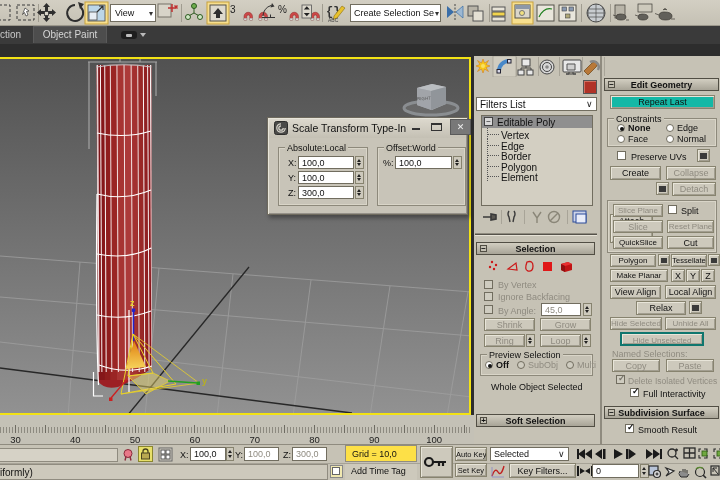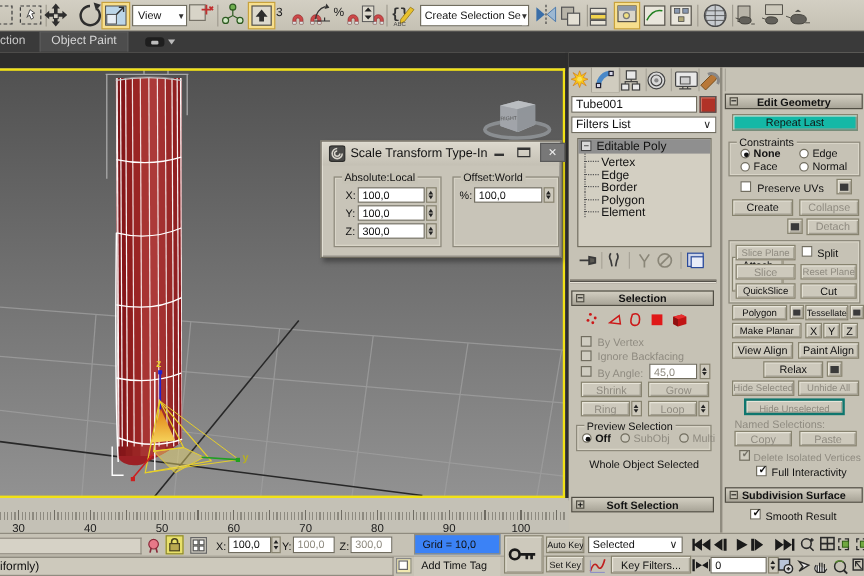--- a/index.html
+++ b/index.html
@@ -293,21 +293,20 @@
 <path d="M95,16 v2 h-3 h10 h-3 v-2" stroke="#444" fill="none"></path>
 <path d="M110,15 l8,-8 q3,-3 5,-1 q2,2 -1,5 l-8,8 z" fill="#b87838" stroke="#6a4416" stroke-width="0.7"></path>
 <path d="M116,6 q4,-2 7,1 q3,3 1,7" stroke="#888" stroke-width="2.5" fill="none"></path>
 </g>
 <line x1="42.5" y1="1" x2="42.5" y2="20" stroke="#a8a498"></line>
 <line x1="64.5" y1="1" x2="64.5" y2="20" stroke="#a8a498"></line>
 <line x1="85.5" y1="1" x2="85.5" y2="20" stroke="#a8a498"></line>
 <line x1="108.5" y1="1" x2="108.5" y2="20" stroke="#a8a498"></line>
 <line x1="130.5" y1="1" x2="130.5" y2="20" stroke="#a8a498"></line>
 </svg>
-<div style="position:absolute;left:476px;top:80px;width:105px;height:14px;background:#fff;border:1px solid #716d5f;color:#111;font-size:10px;line-height:13px;padding-left:3px;white-space:nowrap;overflow:hidden;">Tube001</div>
     <div style="position:absolute;left:583px;top:80px;width:14px;height:14px;background:#b03227;border:1px solid #555;box-shadow:inset 1px 1px 0 #d07060;"></div>
     <div style="position:absolute;left:476px;top:97px;width:121px;height:14px;background:#fff;border:1px solid #716d5f;color:#111;font-size:10px;line-height:13px;padding-left:3px;white-space:nowrap;overflow:hidden;">Filters List</div>
     <div style="position:absolute;left:586px;top:99px;color:#222;font-size:9px;">∨</div>
     <div style="position:absolute;left:481px;top:115px;width:112px;height:91px;background:#d3cfc2;border:1px solid #716d5f;"></div>
     <div style="position:absolute;left:482px;top:116px;width:110px;height:12px;background:#8f8f8f;"></div>
     <div style="position:absolute;left:484px;top:117px;width:9px;height:9px;background:#d8d8d8;border:1px solid #444;font-size:8px;line-height:7px;text-align:center;color:#111;">−</div>
     <div style="position:absolute;left:497px;top:117px;color:#111;font-size:10px;font-weight:normal;white-space:nowrap;">Editable Poly</div>
     <div style="position:absolute;left:487px;top:134px;width:12px;height:1px;border-top:1px dotted #555;"></div>
     <div style="position:absolute;left:487px;top:128px;width:1px;height:11px;border-left:1px dotted #555;"></div>
     <div style="position:absolute;left:501px;top:130.0px;color:#111;font-size:10px;font-weight:normal;white-space:nowrap;">Vertex</div>
@@ -427,21 +426,21 @@
     <div style="position:absolute;left:667px;top:236px;width:47px;height:13px;background:#cdc9bc;border:1px solid #87836f;box-shadow:inset 1px 1px 0 #e8e5d9,inset -1px -1px 0 #a29e90;color:#111;font-size:9px;font-weight:normal;text-align:center;line-height:12px;white-space:nowrap;overflow:hidden;">Cut</div>
     <div style="position:absolute;left:610px;top:254px;width:46px;height:13px;background:#cdc9bc;border:1px solid #87836f;box-shadow:inset 1px 1px 0 #e8e5d9,inset -1px -1px 0 #a29e90;color:#111;font-size:8px;font-weight:normal;text-align:center;line-height:12px;white-space:nowrap;overflow:hidden;">Polygon</div>
     <div style="position:absolute;left:658px;top:254px;width:12px;height:12px;background:#cdc9bc;border:1px solid #87836f;box-shadow:inset 1px 1px 0 #e8e5d9,inset -1px -1px 0 #a29e90;color:#111;font-size:9px;font-weight:normal;text-align:center;line-height:11px;white-space:nowrap;overflow:hidden;"><span style="display:inline-block;width:6px;height:5px;background:#3a3a3a;margin-top:3px;"></span></div>
     <div style="position:absolute;left:671px;top:254px;width:36px;height:13px;background:#cdc9bc;border:1px solid #87836f;box-shadow:inset 1px 1px 0 #e8e5d9,inset -1px -1px 0 #a29e90;color:#111;font-size:7.5px;font-weight:normal;text-align:center;line-height:12px;white-space:nowrap;overflow:hidden;">Tessellate</div>
     <div style="position:absolute;left:708px;top:254px;width:12px;height:12px;background:#cdc9bc;border:1px solid #87836f;box-shadow:inset 1px 1px 0 #e8e5d9,inset -1px -1px 0 #a29e90;color:#111;font-size:9px;font-weight:normal;text-align:center;line-height:11px;white-space:nowrap;overflow:hidden;"><span style="display:inline-block;width:6px;height:5px;background:#3a3a3a;margin-top:3px;"></span></div>
     <div style="position:absolute;left:610px;top:269px;width:58px;height:13px;background:#cdc9bc;border:1px solid #87836f;box-shadow:inset 1px 1px 0 #e8e5d9,inset -1px -1px 0 #a29e90;color:#111;font-size:8px;font-weight:normal;text-align:center;line-height:12px;white-space:nowrap;overflow:hidden;">Make Planar</div>
     <div style="position:absolute;left:671px;top:269px;width:14px;height:13px;background:#cdc9bc;border:1px solid #87836f;box-shadow:inset 1px 1px 0 #e8e5d9,inset -1px -1px 0 #a29e90;color:#111;font-size:9px;font-weight:normal;text-align:center;line-height:12px;white-space:nowrap;overflow:hidden;">X</div>
     <div style="position:absolute;left:686px;top:269px;width:14px;height:13px;background:#cdc9bc;border:1px solid #87836f;box-shadow:inset 1px 1px 0 #e8e5d9,inset -1px -1px 0 #a29e90;color:#111;font-size:9px;font-weight:normal;text-align:center;line-height:12px;white-space:nowrap;overflow:hidden;">Y</div>
     <div style="position:absolute;left:701px;top:269px;width:14px;height:13px;background:#cdc9bc;border:1px solid #87836f;box-shadow:inset 1px 1px 0 #e8e5d9,inset -1px -1px 0 #a29e90;color:#111;font-size:9px;font-weight:normal;text-align:center;line-height:12px;white-space:nowrap;overflow:hidden;">Z</div>
     <div style="position:absolute;left:610px;top:285px;width:51px;height:14px;background:#cdc9bc;border:1px solid #87836f;box-shadow:inset 1px 1px 0 #e8e5d9,inset -1px -1px 0 #a29e90;color:#111;font-size:9px;font-weight:normal;text-align:center;line-height:13px;white-space:nowrap;overflow:hidden;">View Align</div>
-    <div style="position:absolute;left:665px;top:285px;width:51px;height:14px;background:#cdc9bc;border:1px solid #87836f;box-shadow:inset 1px 1px 0 #e8e5d9,inset -1px -1px 0 #a29e90;color:#111;font-size:9px;font-weight:normal;text-align:center;line-height:13px;white-space:nowrap;overflow:hidden;">Paint Align</div>
+    <div style="position:absolute;left:665px;top:285px;width:51px;height:14px;background:#cdc9bc;border:1px solid #87836f;box-shadow:inset 1px 1px 0 #e8e5d9,inset -1px -1px 0 #a29e90;color:#111;font-size:9px;font-weight:normal;text-align:center;line-height:13px;white-space:nowrap;overflow:hidden;">Local Align</div>
     <div style="position:absolute;left:636px;top:301px;width:50px;height:14px;background:#cdc9bc;border:1px solid #87836f;box-shadow:inset 1px 1px 0 #e8e5d9,inset -1px -1px 0 #a29e90;color:#111;font-size:9px;font-weight:normal;text-align:center;line-height:13px;white-space:nowrap;overflow:hidden;">Relax</div>
     <div style="position:absolute;left:689px;top:301px;width:13px;height:13px;background:#cdc9bc;border:1px solid #87836f;box-shadow:inset 1px 1px 0 #e8e5d9,inset -1px -1px 0 #a29e90;color:#111;font-size:9px;font-weight:normal;text-align:center;line-height:12px;white-space:nowrap;overflow:hidden;"><span style="display:inline-block;width:7px;height:6px;background:#3a3a3a;margin-top:3px;"></span></div>
     <div style="position:absolute;left:610px;top:317px;width:52px;height:13px;background:#cdc9bc;border:1px solid #87836f;box-shadow:inset 1px 1px 0 #e8e5d9,inset -1px -1px 0 #a29e90;color:#8f8b80;font-size:8px;font-weight:normal;text-align:center;line-height:12px;white-space:nowrap;overflow:hidden;">Hide Selected</div>
     <div style="position:absolute;left:665px;top:317px;width:51px;height:13px;background:#cdc9bc;border:1px solid #87836f;box-shadow:inset 1px 1px 0 #e8e5d9,inset -1px -1px 0 #a29e90;color:#8f8b80;font-size:8px;font-weight:normal;text-align:center;line-height:12px;white-space:nowrap;overflow:hidden;">Unhide All</div>
     <div style="position:absolute;left:620px;top:332px;width:84px;height:14px;background:#cdc9bc;border:2px solid #0f766e;box-shadow:inset 1px 1px 0 #e8e5d9,inset -1px -1px 0 #a29e90;color:#8f8b80;font-size:8px;font-weight:normal;text-align:center;line-height:13px;white-space:nowrap;overflow:hidden;">Hide Unselected</div>
     <div style="position:absolute;left:612px;top:349px;color:#8f8b80;font-size:9px;font-weight:normal;white-space:nowrap;">Named Selections:</div>
     <div style="position:absolute;left:612px;top:359px;width:48px;height:13px;background:#cdc9bc;border:1px solid #87836f;box-shadow:inset 1px 1px 0 #e8e5d9,inset -1px -1px 0 #a29e90;color:#8f8b80;font-size:9px;font-weight:normal;text-align:center;line-height:12px;white-space:nowrap;overflow:hidden;">Copy</div>
     <div style="position:absolute;left:666px;top:359px;width:48px;height:13px;background:#cdc9bc;border:1px solid #87836f;box-shadow:inset 1px 1px 0 #e8e5d9,inset -1px -1px 0 #a29e90;color:#8f8b80;font-size:9px;font-weight:normal;text-align:center;line-height:12px;white-space:nowrap;overflow:hidden;">Paste</div>
     <div style="position:absolute;left:616px;top:375px;width:9px;height:9px;background:#cfccc0;border:1px solid #716d5f;">
       <div style="position:absolute;left:1px;top:-3px;color:#77746a;font-size:9px;font-weight:bold;">✓</div>
@@ -669,21 +668,21 @@
     <div style="position:absolute;left:180px;top:450px;color:#111;font-size:9px;font-weight:normal;white-space:nowrap;">X:</div>
     <div style="position:absolute;left:190px;top:447px;width:36px;height:14px;background:#fff;border:1px solid #716d5f;color:#111;font-size:9px;line-height:13px;padding-left:3px;white-space:nowrap;overflow:hidden;">100,0</div>
     <div style="position:absolute;left:226px;top:447px;width:8px;height:14px;background:#cdc9bc;border:1px solid #87836f;">
       <div style="position:absolute;left:1px;top:2px;width:0;height:0;border-left:2.5px solid transparent;border-right:2.5px solid transparent;border-bottom:3px solid #222;"></div>
       <div style="position:absolute;left:1px;bottom:2px;width:0;height:0;border-left:2.5px solid transparent;border-right:2.5px solid transparent;border-top:3px solid #222;"></div>
     </div>
     <div style="position:absolute;left:235px;top:450px;color:#111;font-size:9px;font-weight:normal;white-space:nowrap;">Y:</div>
     <div style="position:absolute;left:244px;top:447px;width:35px;height:14px;background:#fff;border:1px solid #716d5f;color:#8f8b80;font-size:9px;line-height:13px;padding-left:3px;white-space:nowrap;overflow:hidden;">100,0</div>
     <div style="position:absolute;left:283px;top:450px;color:#111;font-size:9px;font-weight:normal;white-space:nowrap;">Z:</div>
     <div style="position:absolute;left:292px;top:447px;width:35px;height:14px;background:#fff;border:1px solid #716d5f;color:#8f8b80;font-size:9px;line-height:13px;padding-left:3px;white-space:nowrap;overflow:hidden;">300,0</div>
-    <div style="position:absolute;left:345px;top:445px;width:72px;height:17px;background:#3b82f6;border:1px solid #908c80;color:#111;font-size:9px;line-height:16px;padding-left:6px;">Grid = 10,0</div>
+    <div style="position:absolute;left:345px;top:445px;width:72px;height:17px;background:#fde047;border:1px solid #908c80;color:#111;font-size:9px;line-height:16px;padding-left:6px;">Grid = 10,0</div>
     <div style="position:absolute;left:345px;top:464px;width:72px;height:16px;background:#cdc9bc;color:#111;font-size:9px;line-height:15px;padding-left:6px;">Add Time Tag</div>
     <div style="position:absolute;left:330px;top:465px;width:13px;height:13px;background:#f0e8b0;border:1px solid #888;"></div>
     <div style="position:absolute;left:332px;top:467px;width:8px;height:8px;background:#fff;border:1px solid #666;"></div>
     <div style="position:absolute;left:0;top:464px;width:328px;height:16px;background:#cdc9bc;border:1px solid #908c80;border-left:none;color:#111;font-size:10px;line-height:15px;">iformly)</div>
     <div style="position:absolute;left:420px;top:446px;width:33px;height:32px;background:#cdc9bc;border:1px solid #87836f;box-shadow:inset 1px 1px 0 #e8e5d9,inset -1px -1px 0 #a29e90;"></div>
 <svg style="position:absolute;left:423px;top:454px;" width="27" height="16" viewBox="0 0 27 16">
 <circle cx="6" cy="8" r="4" fill="none" stroke="#1a1a1a" stroke-width="2.2"></circle>
 <path d="M10,8 h13 m-3,0 v4 m-4,-4 v4" stroke="#1a1a1a" stroke-width="2.2" fill="none"></path>
     </svg>
     <div style="position:absolute;left:455px;top:447px;width:32px;height:14px;background:#cdc9bc;border:1px solid #87836f;box-shadow:inset 1px 1px 0 #e8e5d9,inset -1px -1px 0 #a29e90;color:#111;font-size:7.5px;font-weight:normal;text-align:center;line-height:13px;white-space:nowrap;overflow:hidden;">Auto Key</div>

